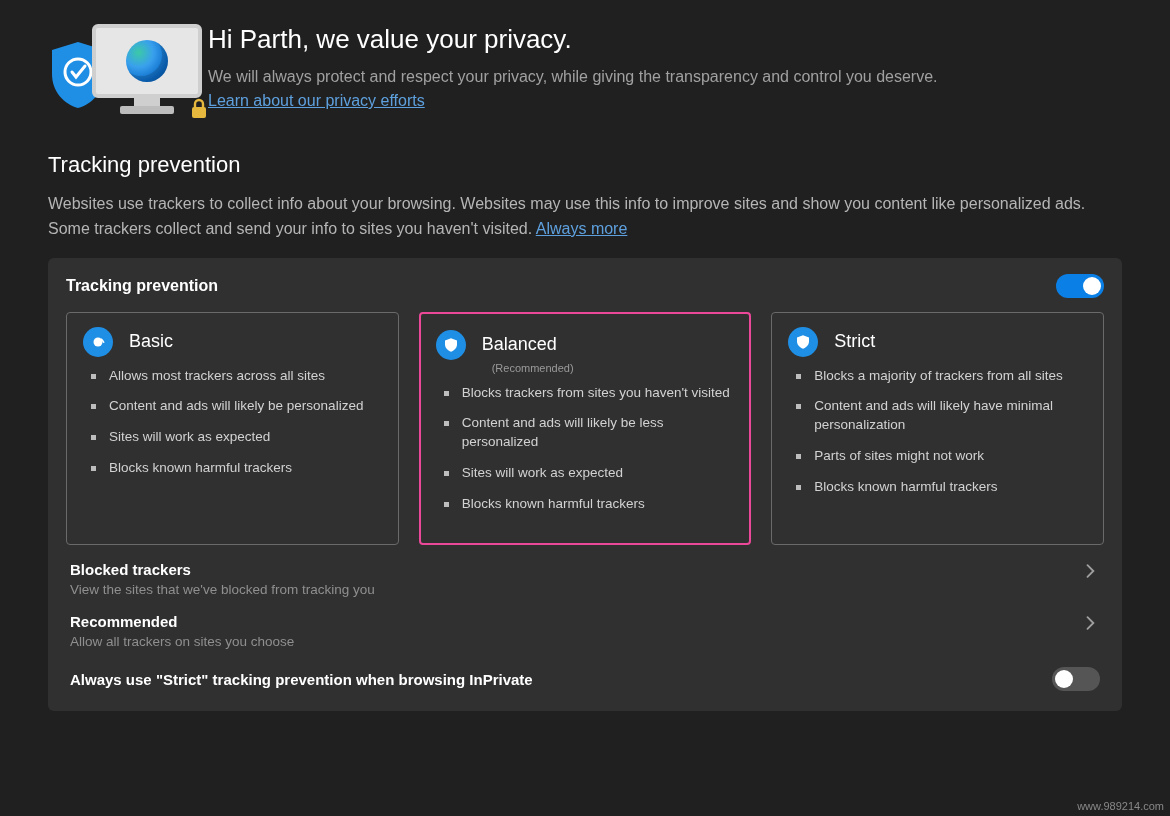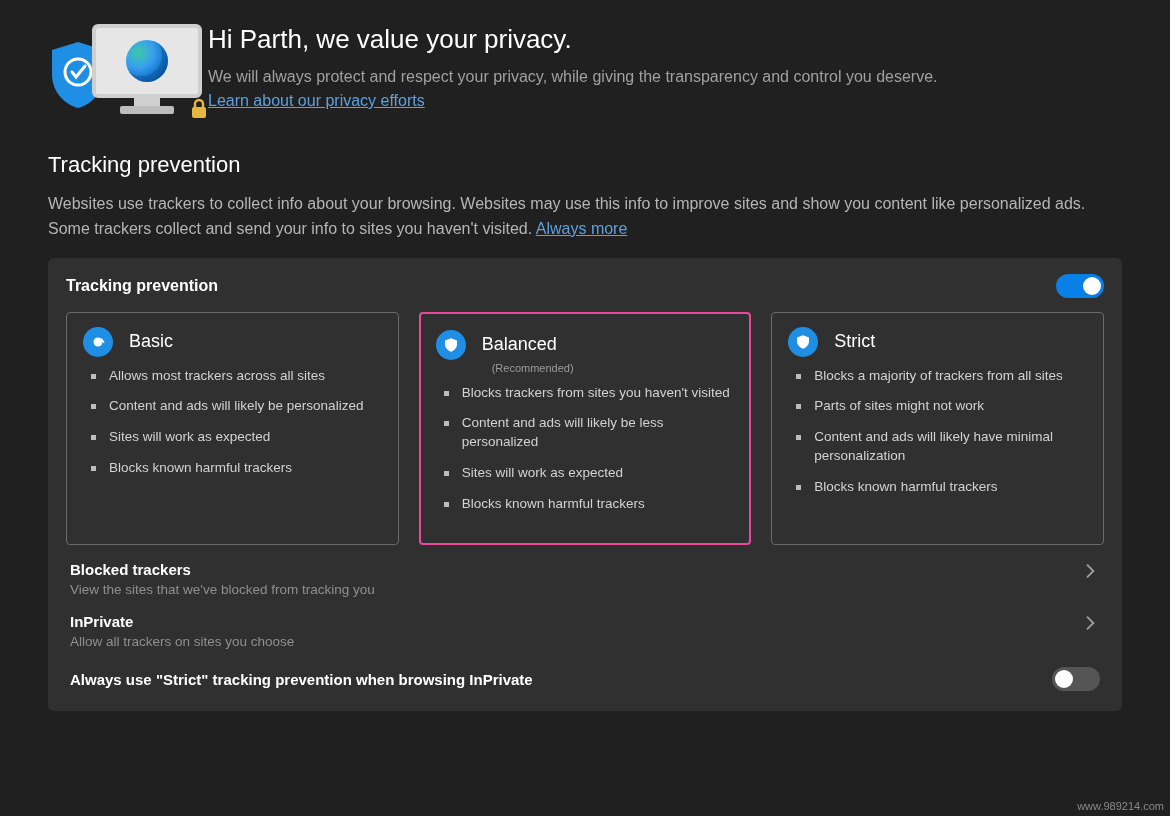--- a/index.html
+++ b/index.html
@@ -136,40 +136,40 @@
         <div class="card-head">
           <div class="card-icon">
             <svg viewBox="0 0 24 24">
                 <path d="M12 3l8 3v5c0 5-3.5 8-8 10-4.5-2-8-5-8-10V6z" fill="#fff"></path>
               </svg>
           </div>
           <div class="card-title">Strict</div>
         </div>
         <ul>
           <li>Blocks a majority of trackers from all sites</li>
+          <li>Content and ads will likely have minimal personalization</li>
           <li>Parts of sites might not work</li>
-          <li>Content and ads will likely have minimal personalization</li>
           <li>Blocks known harmful trackers</li>
         </ul>
       </div>
     </div>
 
     <div class="row row-sub">
       <div>
         <div class="row-title">Blocked trackers</div>
         <div class="row-desc">View the sites that we've blocked from tracking you</div>
       </div>
       <svg class="chev" viewBox="0 0 24 24">
           <path d="M9 5l7 7-7 7" fill="none" stroke="#cfcfcf" stroke-width="2.2" stroke-linecap="round"></path>
         </svg>
     </div>
 
     <div class="row row-sub">
       <div>
-        <div class="row-title">InPrivate</div>
+        <div class="row-title">Recommended</div>
         <div class="row-desc">Allow all trackers on sites you choose</div>
       </div>
       <svg class="chev" viewBox="0 0 24 24">
           <path d="M9 5l7 7-7 7" fill="none" stroke="#cfcfcf" stroke-width="2.2" stroke-linecap="round"></path>
         </svg>
     </div>
 
     <div class="row-inline">
       <div class="row-title">Always use "Strict" tracking prevention when browsing InPrivate</div>
       <div class="toggle off">

